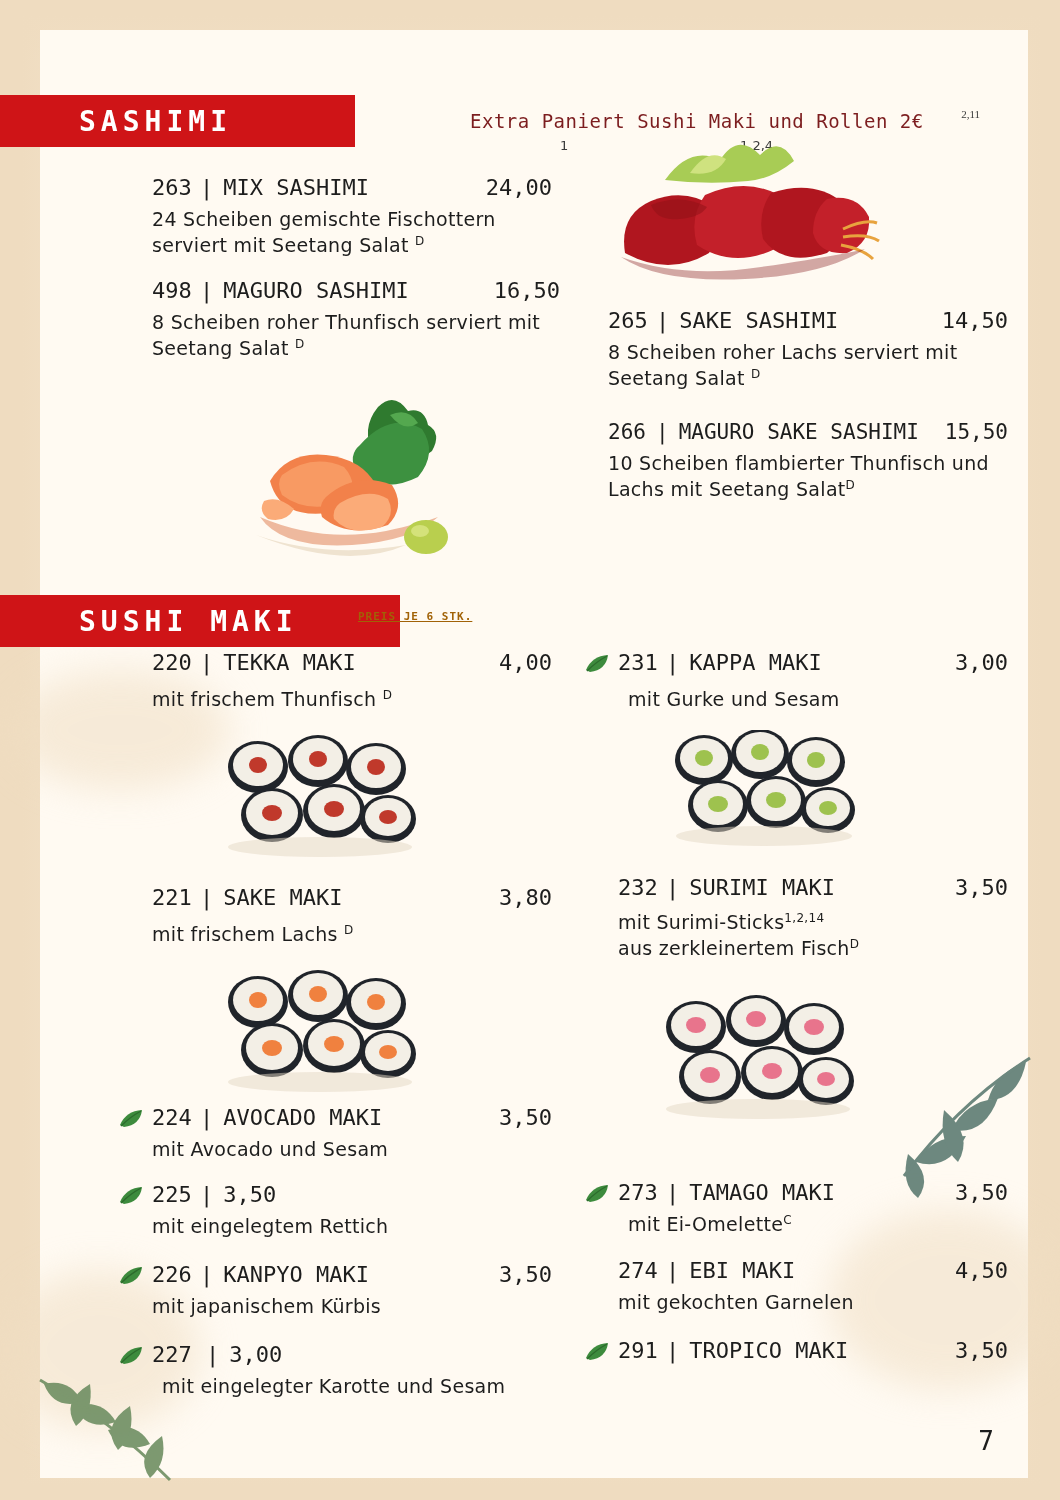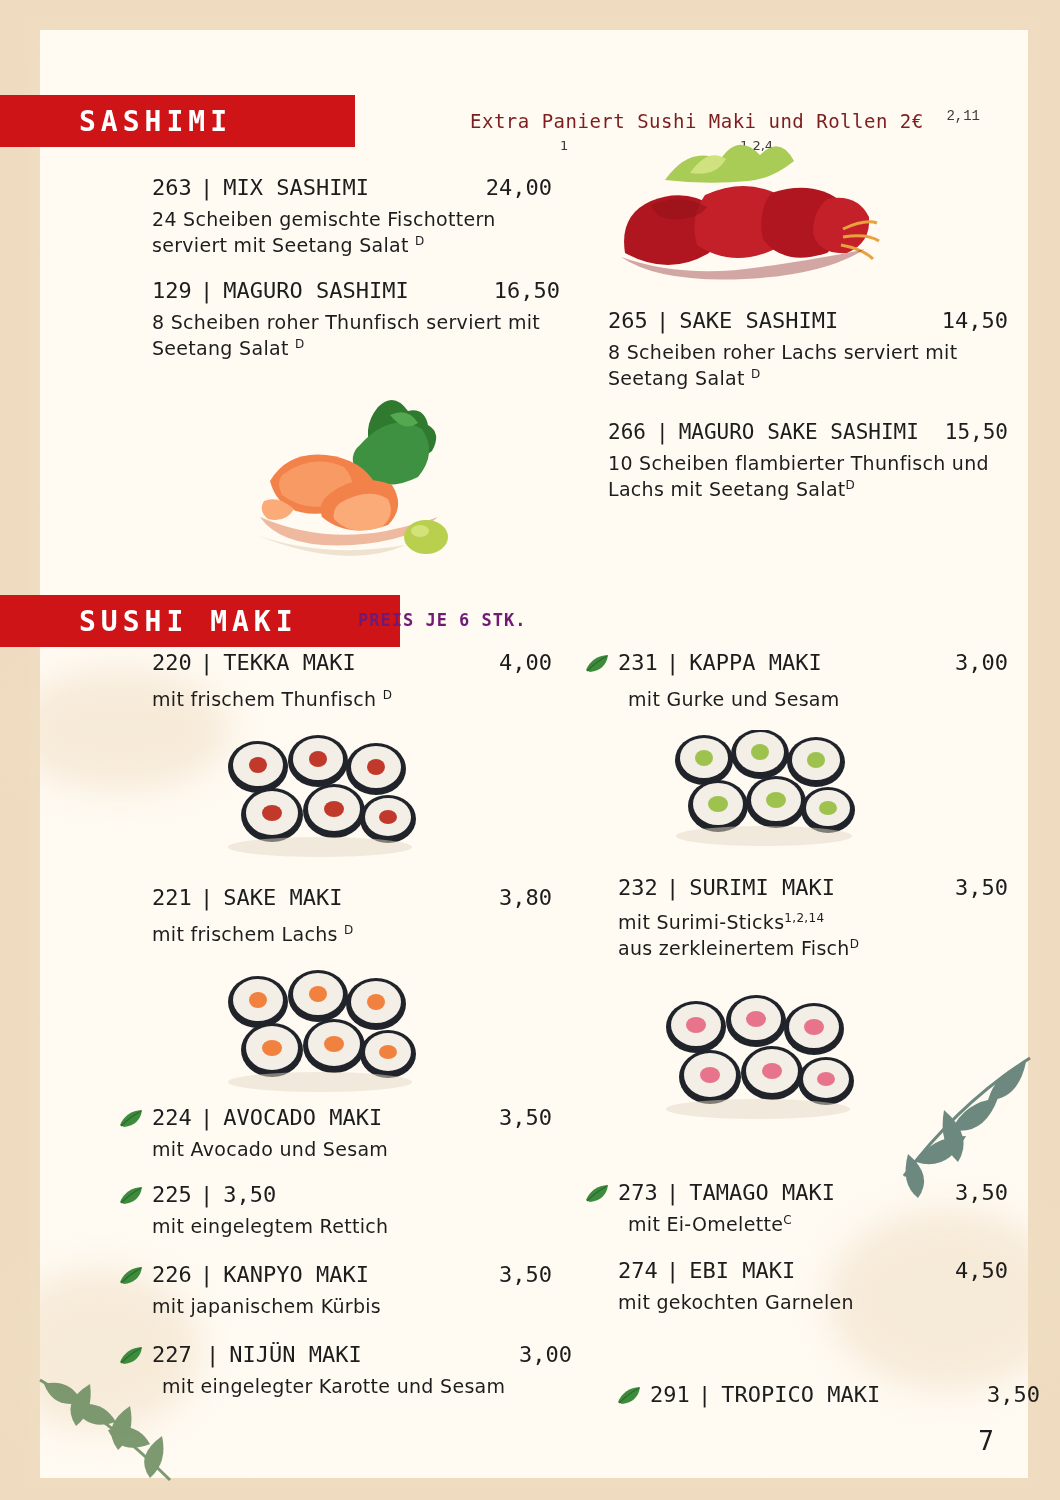--- a/index.html
+++ b/index.html
@@ -45,40 +45,41 @@
     font-weight: bold;
     letter-spacing: 5px;
     font-size: 28px;
     padding-left: 79px;
     white-space: nowrap;
   }
   .ribbon-note {
     position: absolute;
     font-family: "DejaVu Sans Mono", monospace;
     font-weight: bold;
-    font-size: 17px;
+    font-size: 11px;
     letter-spacing: 1px;
-    color: #701a75;
+    color: #a16207;
+    text-decoration: underline;
   }
 
   
   .top-note {
     position: absolute;
     left: 430px; top: 80px;
     width: 520px;
     font-family: "DejaVu Sans Mono", monospace;
     font-size: 19px;
     letter-spacing: .5px;
     color: #7c1d1f;
   }
   .corner-sup {
     position: absolute;
     right: 48px; top: 78px;
-    font-family: Liberation Mono, monospace;
-    font-size: 14px;
+    font-family: Liberation Serif, serif;
+    font-size: 11px;
     color: #3a3a3a;
   }
   .below-sup1 {
     position: absolute;
     left: 520px; top: 108px;
     font-size: 13px; color: #3a3a3a;
   }
   .below-sup2 {
     position: absolute;
     left: 700px; top: 108px;
@@ -151,21 +152,21 @@
       <span class="num">263</span>
       <span class="bar">|</span>
       <span class="name">MIX SASHIMI</span>
       <span class="price">24,00</span>
     </div>
     <div class="desc"><span>24 Scheiben gemischte Fischottern serviert mit Seetang Salat</span> <sup>D</sup></div>
   </div>
 
   <div class="item" style="left:112px; top:248px; width:408px;">
     <div class="item-head">
-      <span class="num">129</span>
+      <span class="num">498</span>
       <span class="bar">|</span>
       <span class="name">MAGURO SASHIMI</span>
       <span class="price">16,50</span>
     </div>
     <div class="desc"><span>8 Scheiben roher Thunfisch serviert mit Seetang Salat</span> <sup>D</sup></div>
   </div>
 
   <svg class="photo" style="left:555px; top:95px;" width="290" height="190" viewBox="0 0 290 190">
     <g>
       <path d="M70 55 q25 -35 55 -20 q18 -28 40 -5 q20 -20 34 6 q-22 18 -46 20 q-40 4 -83 -1z" fill="#a8cc55"></path>
@@ -360,21 +361,20 @@
   </div>
 
   <div class="item" style="left:112px; top:1312px; width:420px;">
     <svg class="leaf" viewBox="0 0 26 22">
         <path d="M2 18 Q8 4 24 3 Q22 18 6 20 Z" fill="#3d8b3d"></path>
         <path d="M3 19 Q12 10 23 4" stroke="#2c6b2c" stroke-width="1.4" fill="none"></path>
       </svg>
     <div class="item-head">
       <span class="num" style="width:52px;">227</span>
       <span class="bar">|</span>
-      <span class="name">NIJÜN MAKI</span>
       <span class="price">3,00</span>
     </div>
     <div class="desc" style="margin-left:10px;"><span>mit eingelegter Karotte und Sesam</span></div>
   </div>
 
   <div class="item" style="left:578px; top:620px; width:390px;">
     <svg class="leaf" viewBox="0 0 26 22">
         <path d="M2 18 Q8 4 24 3 Q22 18 6 20 Z" fill="#3d8b3d"></path>
         <path d="M3 19 Q12 10 23 4" stroke="#2c6b2c" stroke-width="1.4" fill="none"></path>
       </svg>
@@ -486,21 +486,21 @@
   <div class="item" style="left:578px; top:1228px; width:390px;">
     <div class="item-head">
       <span class="num">274</span>
       <span class="bar">|</span>
       <span class="name">EBI MAKI</span>
       <span class="price">4,50</span>
     </div>
     <div class="desc"><span>mit gekochten Garnelen</span></div>
   </div>
 
-  <div class="item" style="left:610px; top:1308px; width:390px;margin-top:44px;">
+  <div class="item" style="left:578px; top:1308px; width:390px;">
     <svg class="leaf" viewBox="0 0 26 22">
         <path d="M2 18 Q8 4 24 3 Q22 18 6 20 Z" fill="#3d8b3d"></path>
         <path d="M3 19 Q12 10 23 4" stroke="#2c6b2c" stroke-width="1.4" fill="none"></path>
       </svg>
     <div class="item-head">
       <span class="num">291</span>
       <span class="bar">|</span>
       <span class="name">TROPICO MAKI</span>
       <span class="price">3,50</span>
     </div>

